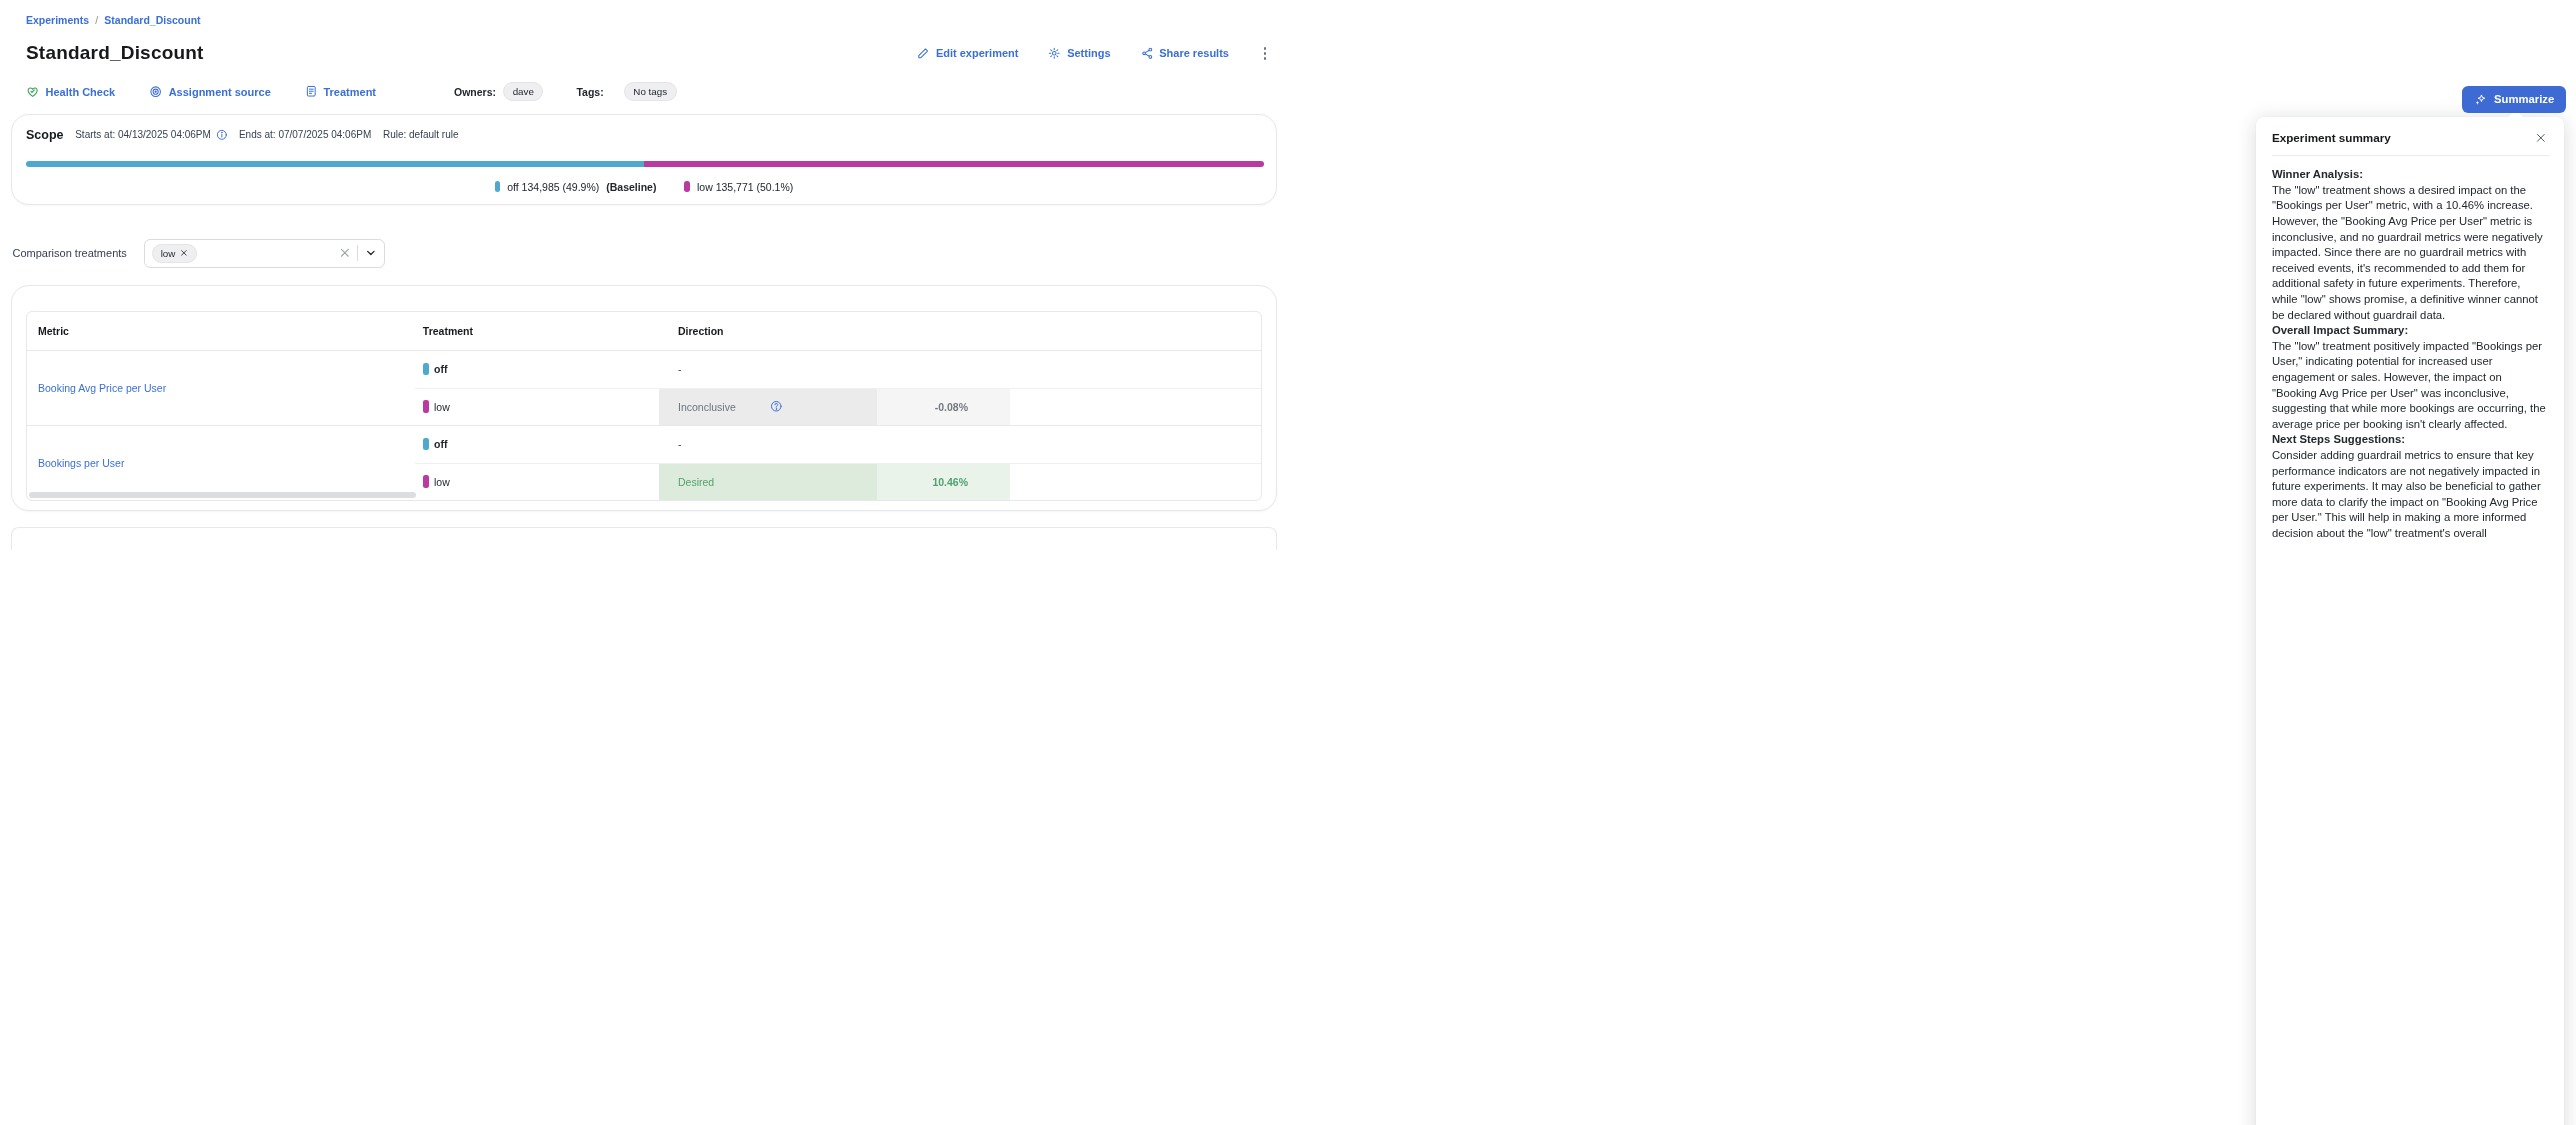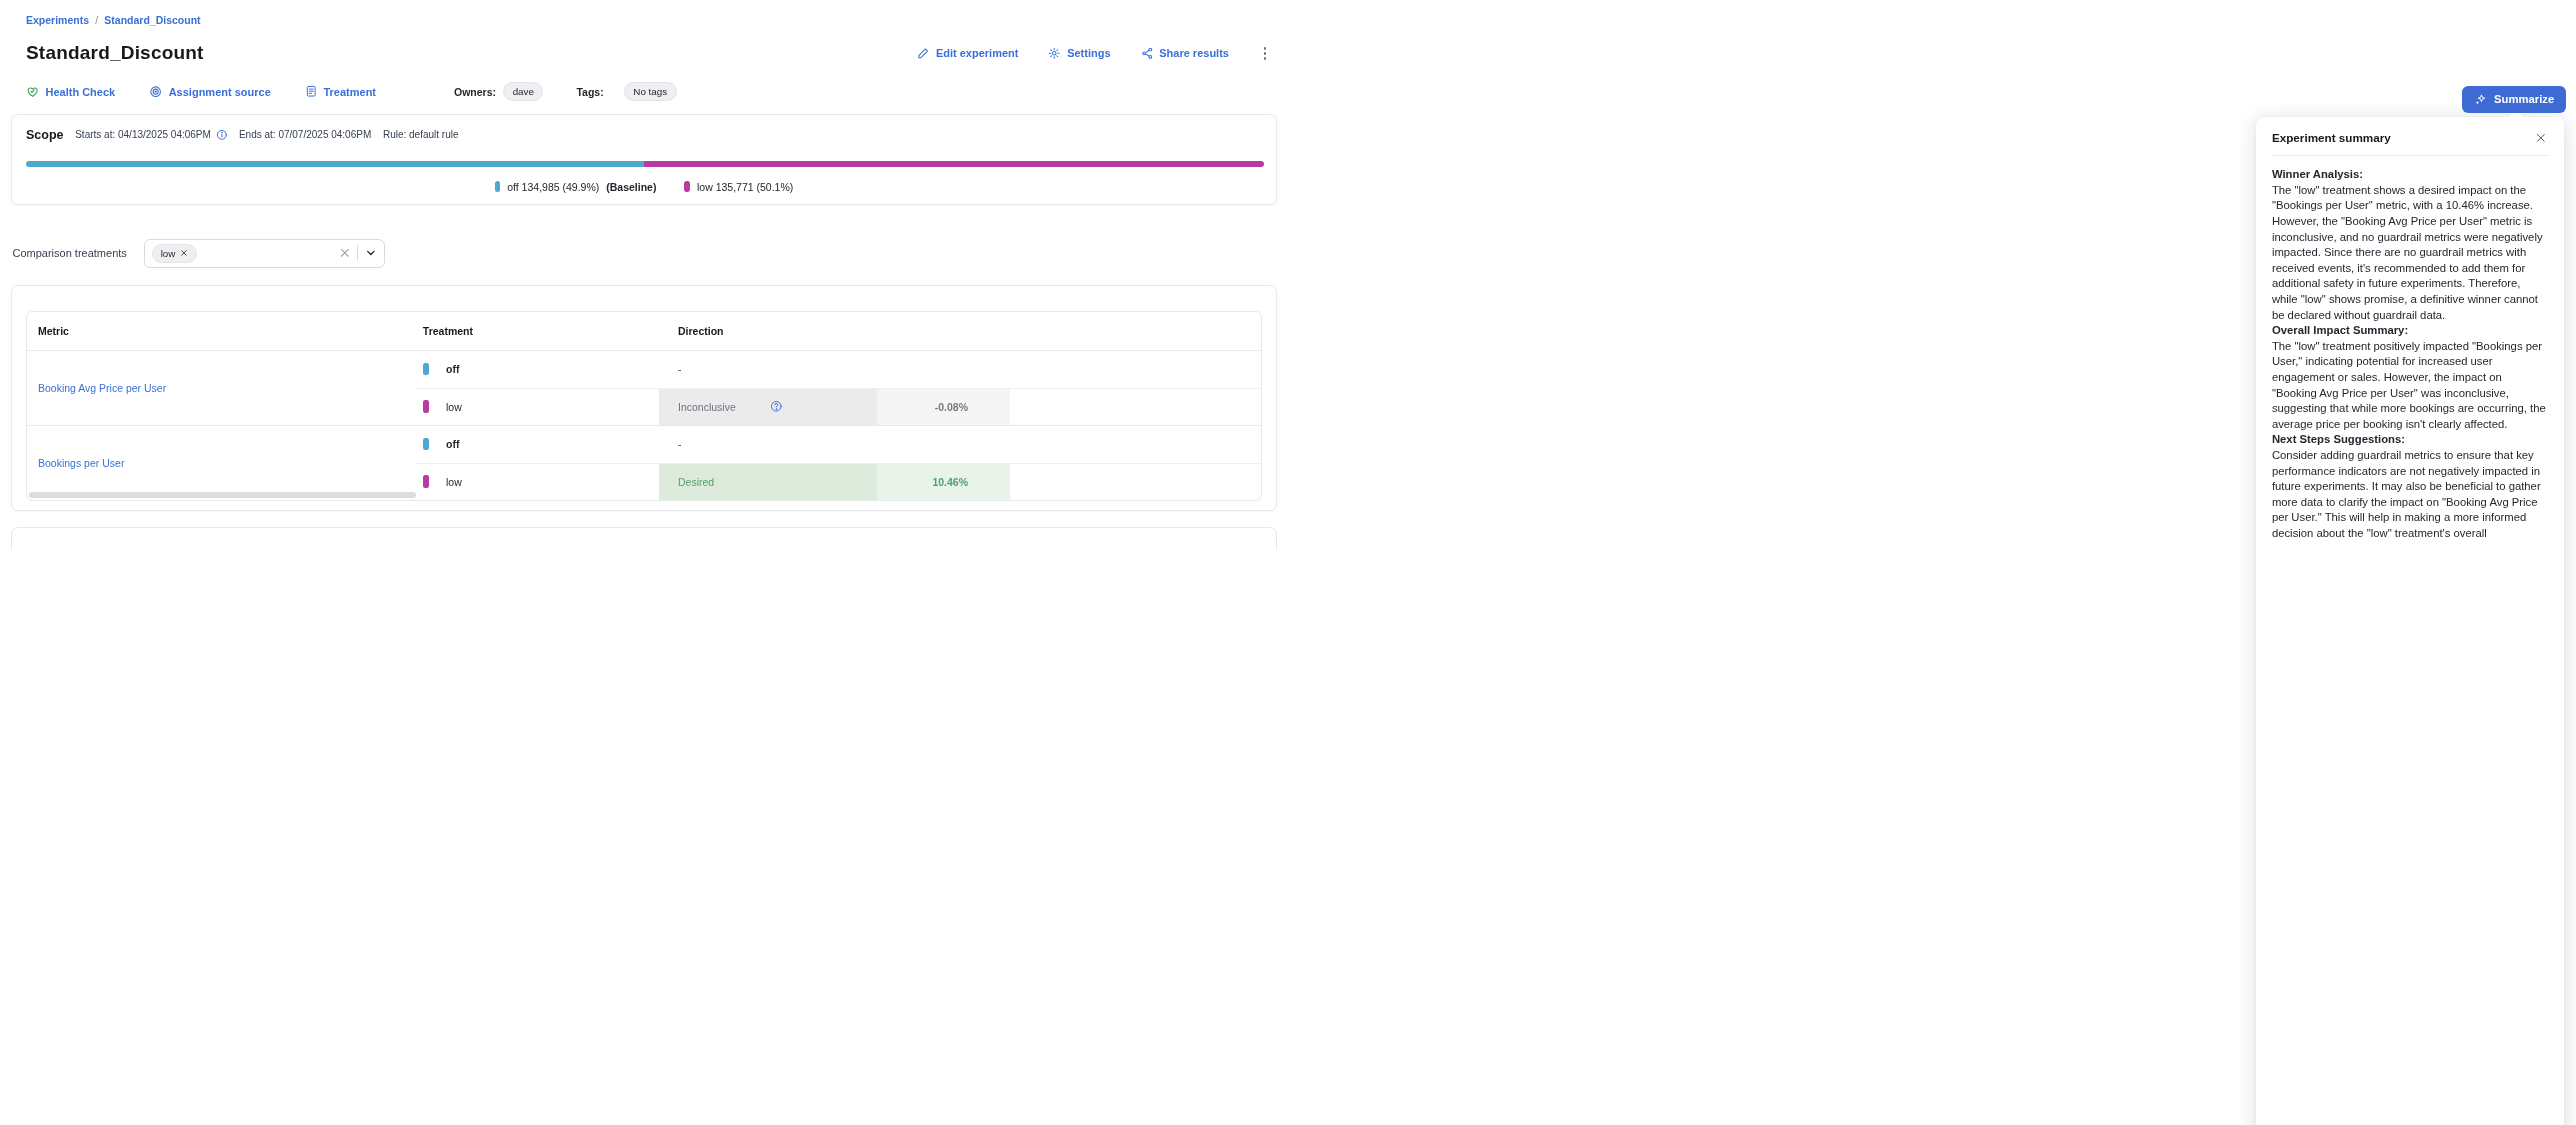--- a/index.html
+++ b/index.html
@@ -30,21 +30,21 @@
   .tags-group { margin-left:33px; display:flex; align-items:center; gap:20px; }
   .chip { background:#EFEFF1; border:0.8px solid #E3E4E8; border-radius:10px;
     padding:2.3px 8.6px 3.1px; font-size:9.8px; color:#23272E; cursor:pointer; }
 
   .summarize-btn { position:absolute; top:86px; right:10px; height:26.5px;
     background:#3D6BD3; color:#fff; border:none; border-radius:6.2px;
     display:flex; align-items:center; gap:7px; padding:0 11.7px;
     font-size:11.3px; font-weight:700; font-family:inherit; cursor:pointer; z-index:30; }
 
   
-  .card { margin:0 11px; background:#fff; border:0.8px solid #E7E8EA; border-radius:7px;
+  .card { margin:0 11px; background:#fff; border:0.8px solid #E7E8EA; border-radius:18px;
     box-shadow:0 0.8px 1.6px rgba(16,24,40,.04); }
 
   .scope-card { margin-top:13.3px; padding:12.5px 14px 11px; }
   .scope-head { display:flex; align-items:center; }
   .scope-title { font-size:12.5px; font-weight:700; color:#17191C; }
   .scope-item { font-size:10px; color:#374151; margin-left:11.7px; display:flex; align-items:flex-start; gap:4.7px; }
   .scope-item:first-of-type { margin-left:11px; }
   .info-icon { color:#3A6FD8; cursor:pointer; }
 
   .alloc-bar { margin-top:19.5px; height:6.2px; border-radius:3.1px; overflow:hidden;
@@ -85,21 +85,21 @@
   .th-treatment { padding-left:7.8px; }
   .th-direction { padding-left:19px; }
 
   .group { display:flex; }
   .group + .group { border-top:0.8px solid #E7E8EA; }
   .metric-cell { width:388px; display:flex; align-items:center; padding-left:11px; }
   .metric-link { font-size:10.5px; font-weight:500; color:#3A6FD8; cursor:pointer; }
   .rows { flex:1; display:flex; flex-direction:column; }
   .subrow { display:grid; grid-template-columns:244px 218px 133px 1fr; height:37px; }
   .subrow + .subrow { border-top:0.8px solid #F0F0F2; }
-  .t-cell { display:flex; align-items:center; gap:17px; padding-left:7.8px;text-align:center; }
+  .t-cell { display:flex; align-items:center; gap:5px; padding-left:7.8px;text-align:center; }
   .swatch { width:6.2px; height:12.5px; border-radius:2.3px; }
   .sw-off { background:#4FA8CE; }
   .sw-low { background:#B93AA1; }
   .t-name { font-size:10.5px; color:#23272E; }
   .t-name.base { font-weight:700; }
   .d-cell { display:flex; align-items:center; padding-left:19px; font-size:10.5px; color:#374151; gap:5.5px; }
   .v-cell { display:flex; align-items:center; justify-content:flex-end; padding-right:42px;
     font-size:10.5px; }
   .d-cell.inconclusive { background:#EBEBEC; color:#6C7380;gap:34px; }
   .v-cell.inconclusive { background:#F5F5F6; color:#75797E; font-weight:600; }

